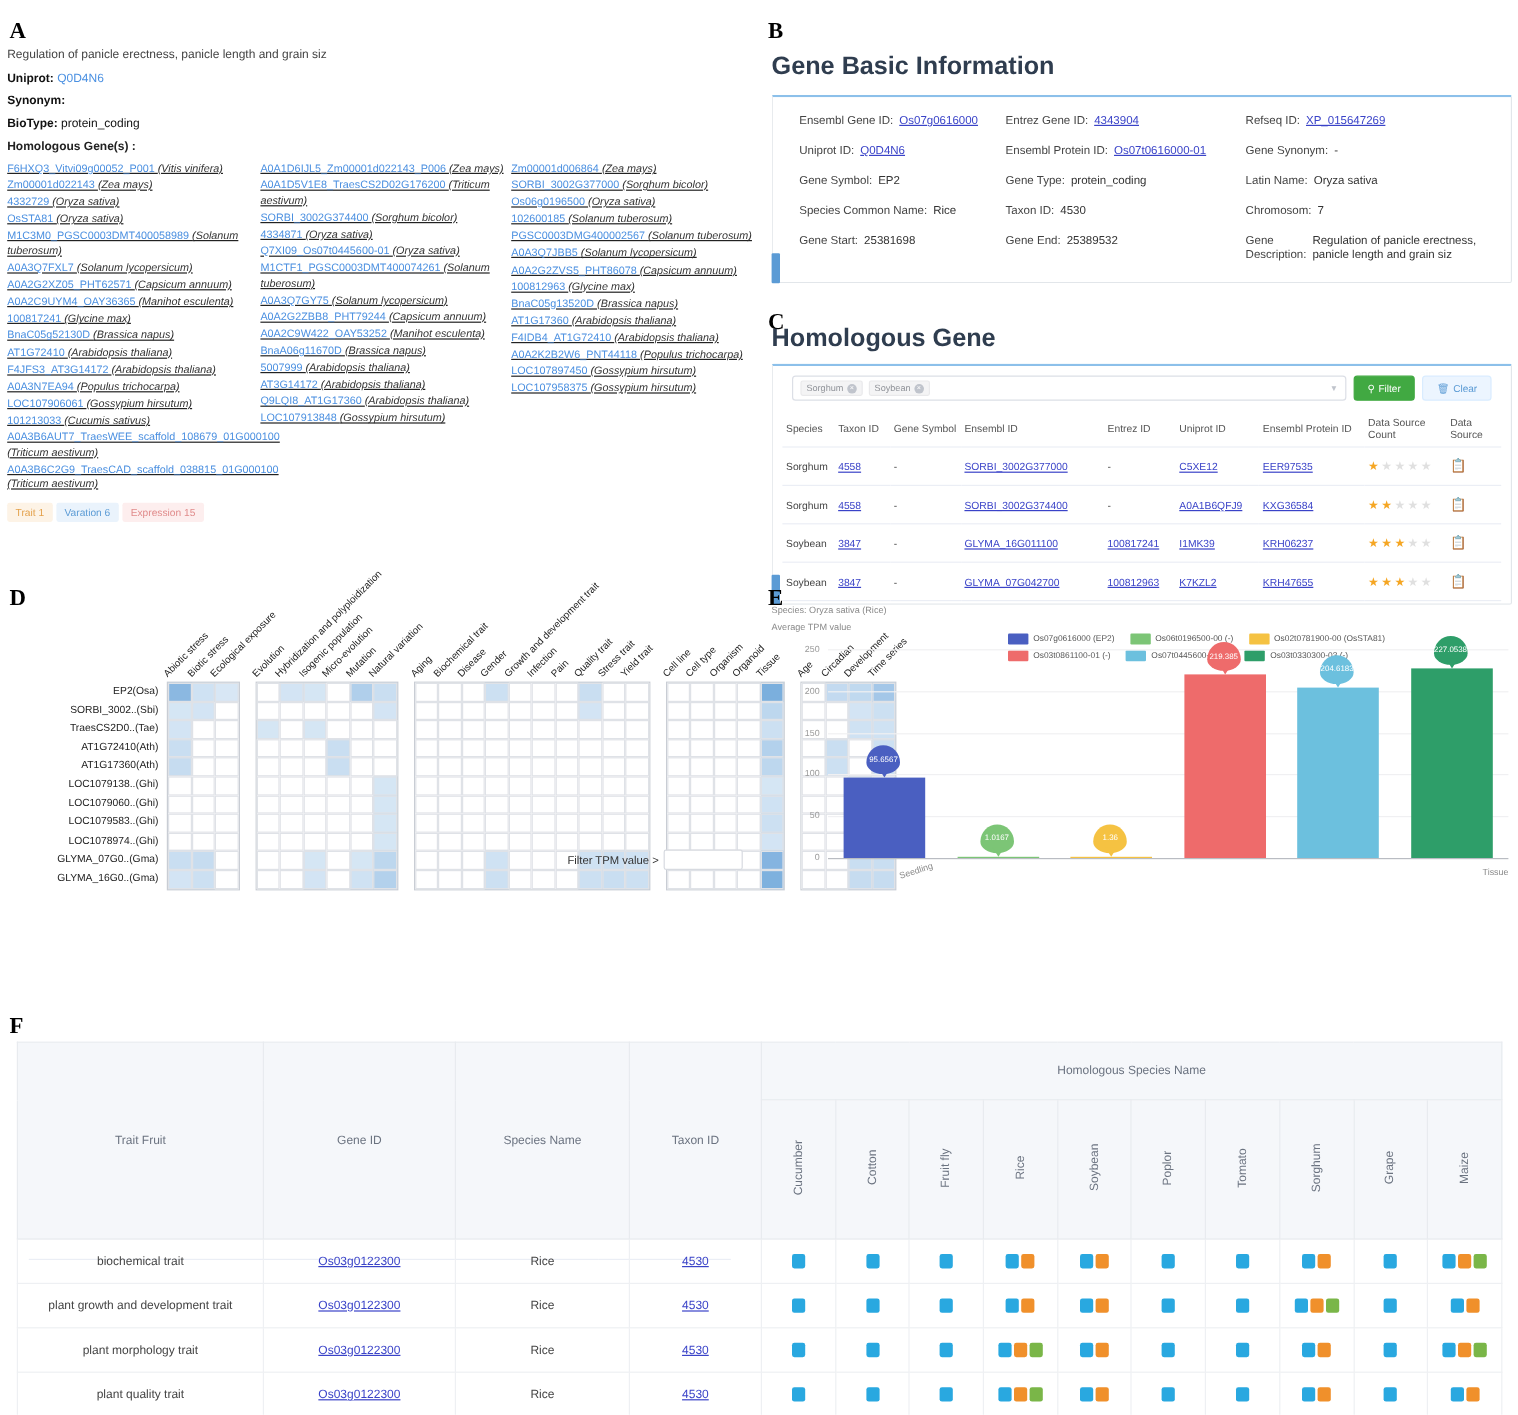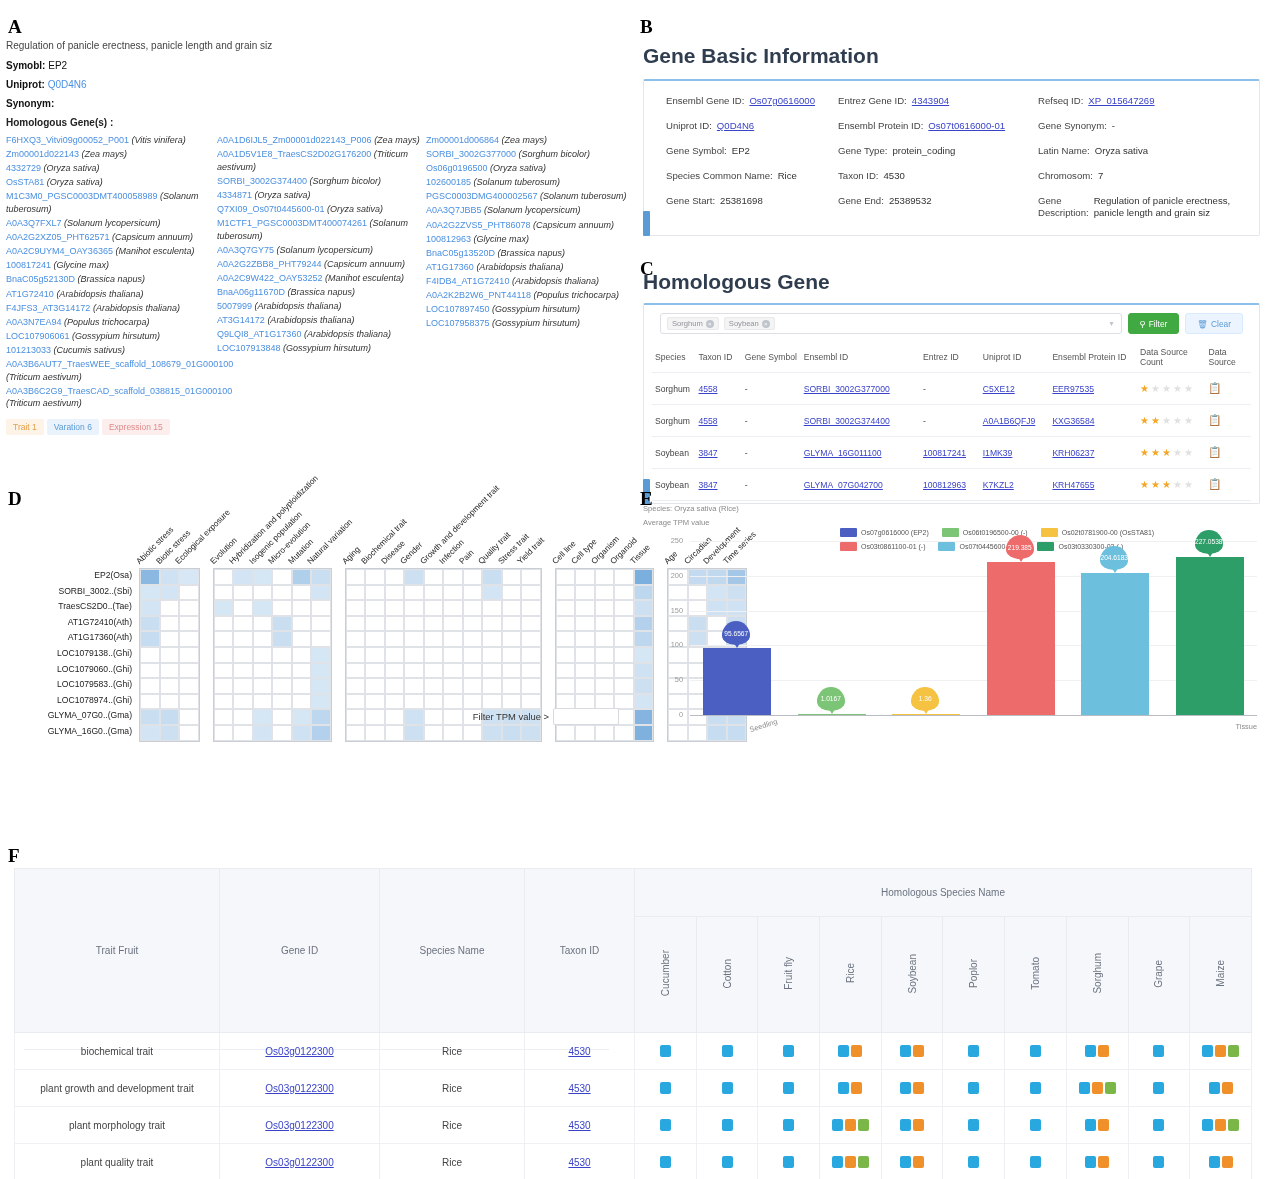--- a/index.html
+++ b/index.html
@@ -25,21 +25,21 @@
   #panelA { left:6px; top:40px; width:625px; }
   #panelA .gene-head { font-size:10.5px; margin-bottom:9px; }
   #panelA .gene-head .sym { color:#4a90e2; font-weight:bold; }
   #panelA .gene-head .lat { color:#333; font-style:italic; }
   #panelA .desc { font-size:10px; color:#444; margin-bottom:9px; }
   #panelA .kv { font-size:10px; margin-bottom:8px; color:#111; }
   #panelA .kv b { font-weight:bold; }
   #panelA .kv .lnk { color:#4a90e2; }
   #panelA .homo-label { font-size:10px; font-weight:bold; margin-bottom:6px; }
   .homo-cols { display:flex; gap:4px; }
-  .homo-col { width:207px; }
+  .homo-col { width:207px;text-decoration:underline; }
   .homo-item {
     font-size:9px; color:#4a8fe0; line-height:12.6px;
     margin-bottom:1.5px; white-space:normal;
   }
   .homo-item i { font-style:italic; color:#333; }
   .tabs { margin-top:8px; display:flex; gap:3px; }
   .tab {
     font-size:8.5px; padding:3px 7px; border-radius:2px;
   }
   .tab.t1 { background:#fdf3e6; color:#e3a04a; }
@@ -206,23 +206,23 @@
   .sq-wrap { display:flex; gap:2px; justify-content:center; }
   .sq { width:11px; height:12px; border-radius:2px; }
 </style>
 </head>
 <body>
 
 <div class="panel-letter" style="left:8px; top:16px;">A</div>
 <div class="abs" id="panelA">
   <div class="desc">Regulation of panicle erectness, panicle length and grain siz</div>
   <div id="aFields">
-      <div class="kv"><b>Symobl: </b><span>EP2</span></div>
       <div class="kv"><b>Uniprot: </b><span class="lnk">Q0D4N6</span></div>
       <div class="kv"><b>Synonym: </b><span></span></div>
+      <div class="kv"><b>BioType: </b><span>protein_coding</span></div>
     </div>
   <div class="homo-label">Homologous Gene(s) :</div>
   <div class="homo-cols" id="aHomo">
       <div class="homo-col">
         <div class="homo-item"><span>F6HXQ3_Vitvi09g00052_P001 </span><i>(Vitis vinifera)</i></div>
         <div class="homo-item"><span>Zm00001d022143 </span><i>(Zea mays)</i></div>
         <div class="homo-item"><span>4332729 </span><i>(Oryza sativa)</i></div>
         <div class="homo-item"><span>OsSTA81 </span><i>(Oryza sativa)</i></div>
         <div class="homo-item"><span>M1C3M0_PGSC0003DMT400058989 </span><i>(Solanum tuberosum)</i></div>
         <div class="homo-item"><span>A0A3Q7FXL7 </span><i>(Solanum lycopersicum)</i></div>

